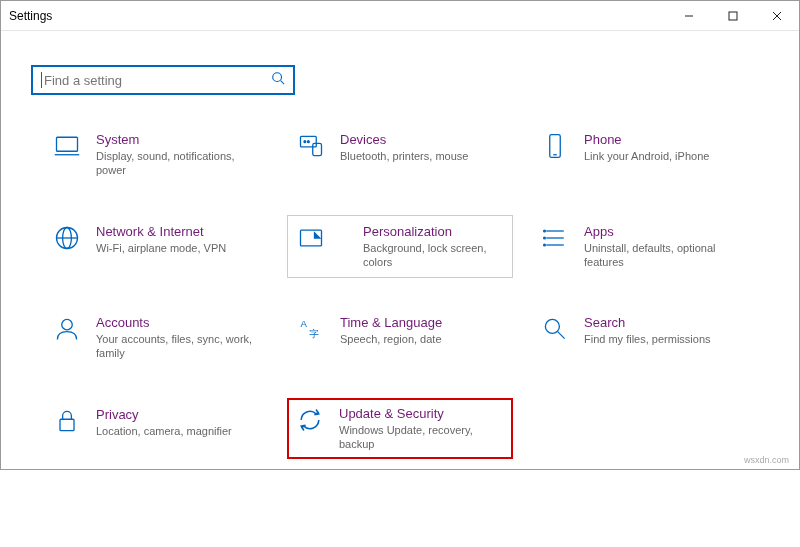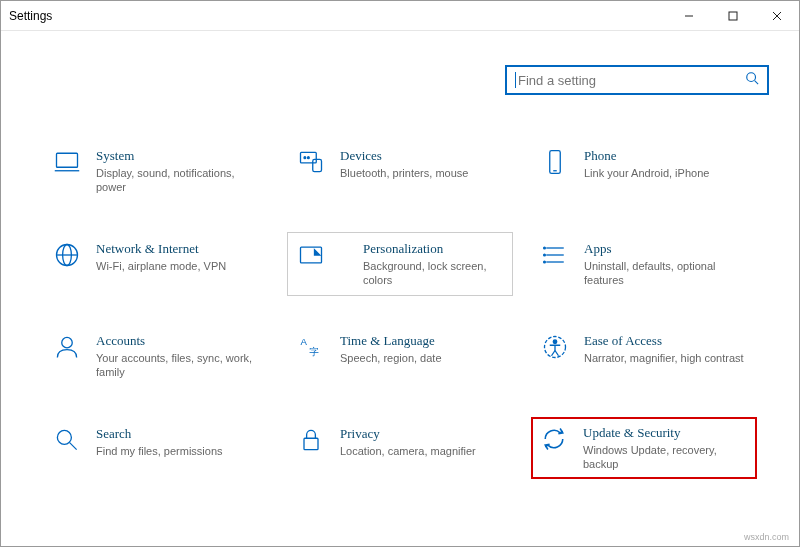--- a/index.html
+++ b/index.html
@@ -1,36 +1,36 @@
 <!DOCTYPE html>
 <html><head>
 <meta charset="utf-8">
 <style>
   * { box-sizing: border-box; margin: 0; padding: 0; }
   html, body { width: 800px; height: 547px; font-family: "Segoe UI", Arial, sans-serif; background: #fff; overflow: hidden; }
-  .window { width: 800px; height: 547px; border: 1px solid #999; position: relative; background: #fff; }
+  .window { width: 800px; height: 470px; border: 1px solid #999; position: relative; background: #fff; }
   .titlebar { height: 30px; display: flex; align-items: center; padding-left: 8px; border-bottom: 1px solid #e6e6e6; }
   .titlebar .title { font-size: 12px; color: #000; }
   .win-controls { position: absolute; right: 0; top: 0; height: 30px; display: flex; }
   .win-btn { width: 44px; height: 30px; display: flex; align-items: center; justify-content: center; font-size: 11px; color: #222; cursor: default; }
   .win-btn svg { stroke: #222; }
   .content { padding: 34px 30px 0 30px; }
-  .search-wrap { display: flex; justify-content: flex-end; margin-bottom: 44px; }
+  .search-wrap { display: flex; justify-content: flex-start; margin-bottom: 28px; }
   .search { width: 264px; height: 30px; border: 2px solid #0067c0; display: flex; align-items: center; padding: 0 8px; }
   .search input { flex: 1; border: none; outline: none; font-size: 13px; color: #666; background: transparent; }
   .search .caret { width: 1px; height: 16px; background: #0067c0; margin-right: 2px; }
   .search-icon { color: #0067c0; }
   .grid { display: grid; grid-template-columns: repeat(3, 1fr); column-gap: 18px; row-gap: 28px; padding: 0 12px; }
   .tile { display: flex; gap: 14px; padding: 8px; border: 1px solid transparent; min-height: 58px; }
   .tile.hover { border: 1px solid #ccc; gap: 37px; }
   .tile.highlight { border: 2.5px solid #d40000; padding: 6px; }
   .tile-icon { width: 30px; height: 30px; flex-shrink: 0; color: #0067c0; display: flex; align-items: flex-start; justify-content: center; }
   .tile-icon svg { width: 28px; height: 28px; }
   .tile-text { display: flex; flex-direction: column; }
-  .tile-title { font-size: 13px; color: #0c4a6e; font-weight: 400; margin-bottom: 2px; font-family: Liberation Serif, serif; }
+  .tile-title { font-size: 13px; color: #701a75; font-weight: 400; margin-bottom: 2px; }
   .tile-desc { font-size: 11px; color: #666; line-height: 1.3; max-width: 160px; }
   .watermark { position: absolute; bottom: 4px; right: 10px; font-size: 9px; color: #aaa; margin-left: 23px; }
 </style>
 </head>
 <body>
 
 <div class="window">
   <div class="titlebar">
     <span class="title">Settings</span>
     <div class="win-controls">
@@ -174,33 +174,20 @@
               <text x="14" y="25" font-size="11" fill="#0067c0" stroke="none">字</text>
             </svg>
         </div>
         <div class="tile-text">
           <span class="tile-title">Time &amp; Language</span>
           <span class="tile-desc">Speech, region, date</span>
         </div>
       </div>
 
 
-      <div class="tile">
-        <div class="tile-icon">
-          <svg viewBox="0 0 32 32" fill="none" stroke="#0067c0" stroke-width="1.5">
-              <circle cx="16" cy="16" r="12" stroke-dasharray="4 2"></circle>
-              <circle cx="16" cy="10" r="2" fill="#0067c0"></circle>
-              <path d="M10 14 L22 14 M16 14 L16 20 M16 20 L12 26 M16 20 L20 26"></path>
-            </svg>
-        </div>
-        <div class="tile-text">
-          <span class="tile-title">Ease of Access</span>
-          <span class="tile-desc">Narrator, magnifier, high contrast</span>
-        </div>
-      </div>
 
       <div class="tile">
         <div class="tile-icon">
           <svg viewBox="0 0 32 32" fill="none" stroke="#0067c0" stroke-width="1.5">
               <circle cx="13" cy="13" r="8"></circle>
               <line x1="19" y1="19" x2="27" y2="27"></line>
             </svg>
         </div>
         <div class="tile-text">
           <span class="tile-title">Search</span>

